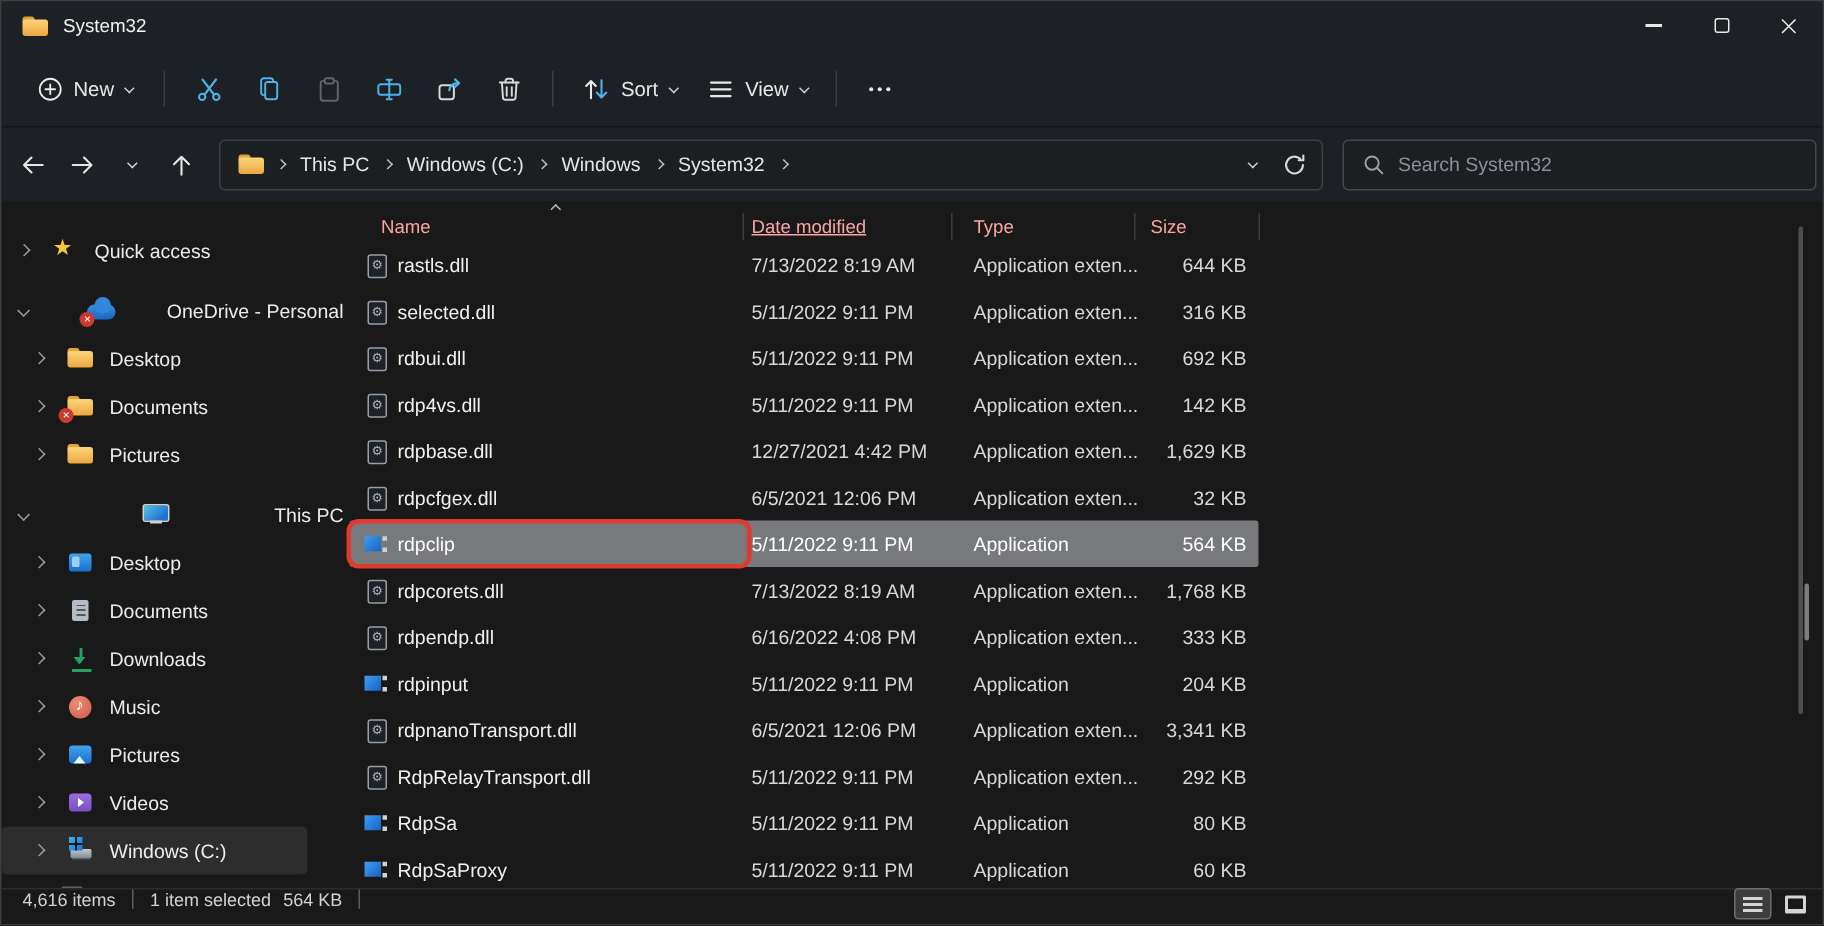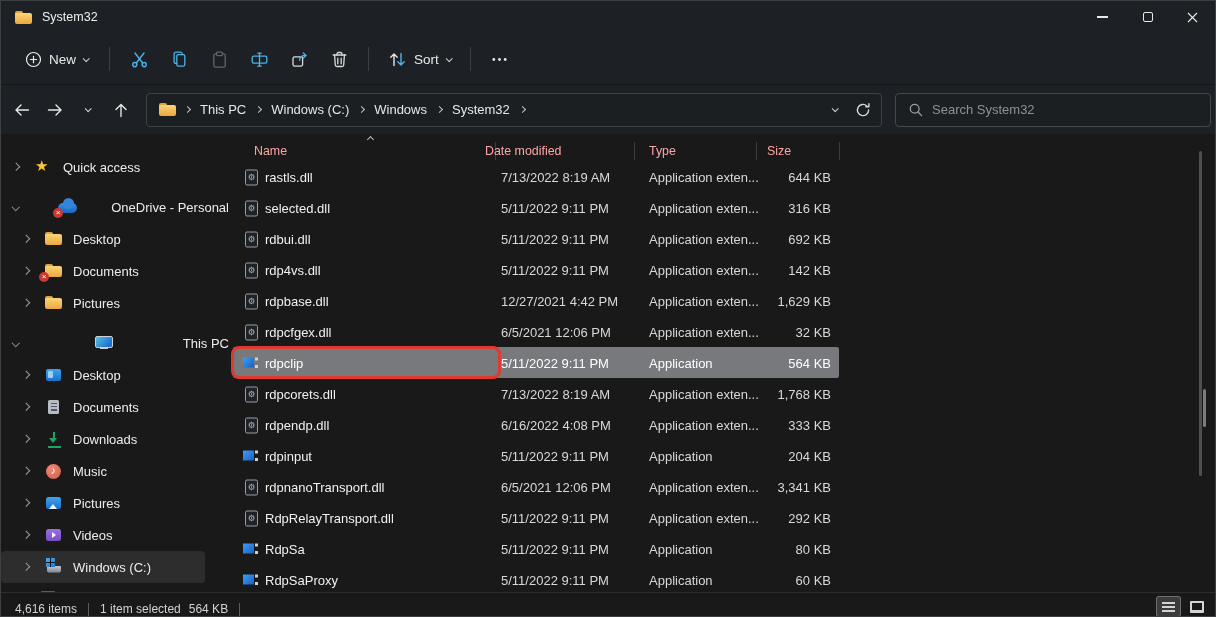--- a/index.html
+++ b/index.html
@@ -133,21 +133,21 @@
   .badge-error .err-badge { display:block; }
   .sidebar-scrollbar { position:absolute; top:17px; right:13px; width:3px; height:325px;
     background:#4f4f4f; border-radius:2px; }
   .sidebar-partial { position:absolute; left:40px; top:457px; width:14px; height:6px;
     background:#6a7077; border-radius:1px; opacity:.8; }
 
   
   .filearea { flex:1; position:relative; padding-top:7px; overflow:hidden; }
   .listheader { position:relative; height:20px; color:#fca5a5; font-size:12.4px; }
   .hcell { position:absolute; top:50%; transform:translateY(-50%); white-space:nowrap; }
-  .h-name { left:25px; } .h-date { left:256px; } .h-type { left:420px; } .h-size { left:538px; }
+  .h-name { left:25px; } .h-date { left:272px;text-decoration:underline; } .h-type { left:420px; } .h-size { left:538px; }
   .hdiv { position:absolute; top:1px; width:1px; height:18px; background:#3c3c3c; }
   .hdiv1 { left:266px; } .hdiv2 { left:405px; } .hdiv3 { left:527px; } .hdiv4 { left:610px; }
   .sort-caret { position:absolute; left:139px; top:-4px; color:#bdbdbd; width:5px; height:5px;
     border-width:1.2px; transform:rotate(-135deg); }
   .rows { position:relative; }
   .row { position:relative; height:31px; width:610px; }
   .cell { position:absolute; top:50%; transform:translateY(-50%); white-space:nowrap;
     color:#d8d8d8; z-index:1; }
   .cell-name { left:36px; color:#f0f0f0; }
   .cell-date { left:272px; } .cell-type { left:420px; }
@@ -164,21 +164,21 @@
     font-size:8.5px; line-height:12px; text-align:center; }
   .fico-app::before { content:''; left:0; top:2px; width:10.5px; height:10.5px;
     background:linear-gradient(135deg,#3f9ef2,#1562c4); }
   .fico-app::after { content:''; right:1.5px; top:2px; width:3px; height:3px;
     background:#ccd2d8; box-shadow:0 7.5px 0 #ccd2d8; }
   .file-scrollbar { position:absolute; right:9px; top:255px; width:3px; height:38px;
     background:#7d7d7d; border-radius:2px; }
 
   
   .statusbar { position:absolute; left:0; right:0; bottom:0; height:24px; background:#191919;
-    border-top:1px solid #2c2c2c; display:flex; align-items:flex-end; padding-left:14px;
+    border-top:1px solid #2c2c2c; display:flex; align-items:flex-start; padding-left:14px;
     font-size:12px; color:#d2d2d2; gap:11px; }
   .sb-div { width:1px; height:13px; background:#5c5c5c; }
   .sb-right { margin-left:auto; margin-right:7px; display:flex; gap:5px; }
   .toggle { width:23px; height:19px; display:flex; align-items:center; justify-content:center;
     background:transparent; border:none; border-radius:2px; cursor:default; }
   .toggle.active { background:#3c3c3c; box-shadow:0 0 0 1px #6e6e6e; }
   .ico-details-view { display:block; width:13px; height:2px; background:#d4d4d4; margin-top:-8px;
     box-shadow:0 4px 0 #d4d4d4, 0 8px 0 #d4d4d4; }
   .ico-thumb-view { display:block; width:14px; height:12px; border:2px solid #d4d4d4;
     border-bottom-width:3.5px; border-radius:1px; }
@@ -276,20 +276,29 @@
               <path d="M6 15.5v-11M2.8 7.3 6 4l3.2 3.3"></path>
             </g>
             <g stroke="#4cb2e8">
               <path d="M13 3.5v11M9.8 11.7 13 15l3.2-3.3"></path>
             </g>
           </g>
         </svg>
       <span>Sort</span>
       <i class="chev down sm"></i>
     </button>
+    <button class="tbtn lbl-btn">
+      <svg width="19" height="19" viewBox="0 0 19 19">
+          <g stroke="#e8e8e8" stroke-width="1.5" stroke-linecap="round">
+            <path d="M3 5h13M3 9.5h13M3 14h13"></path>
+          </g>
+        </svg>
+      <span>View</span>
+      <i class="chev down sm"></i>
+    </button>
     <div class="vdiv"></div>
     <button class="tbtn">
       <svg width="19" height="19" viewBox="0 0 19 19">
           <g fill="#e8e8e8">
             <circle cx="3.8" cy="9.5" r="1.4"></circle>
             <circle cx="9.5" cy="9.5" r="1.4"></circle>
             <circle cx="15.2" cy="9.5" r="1.4"></circle>
           </g>
         </svg>
     </button>

